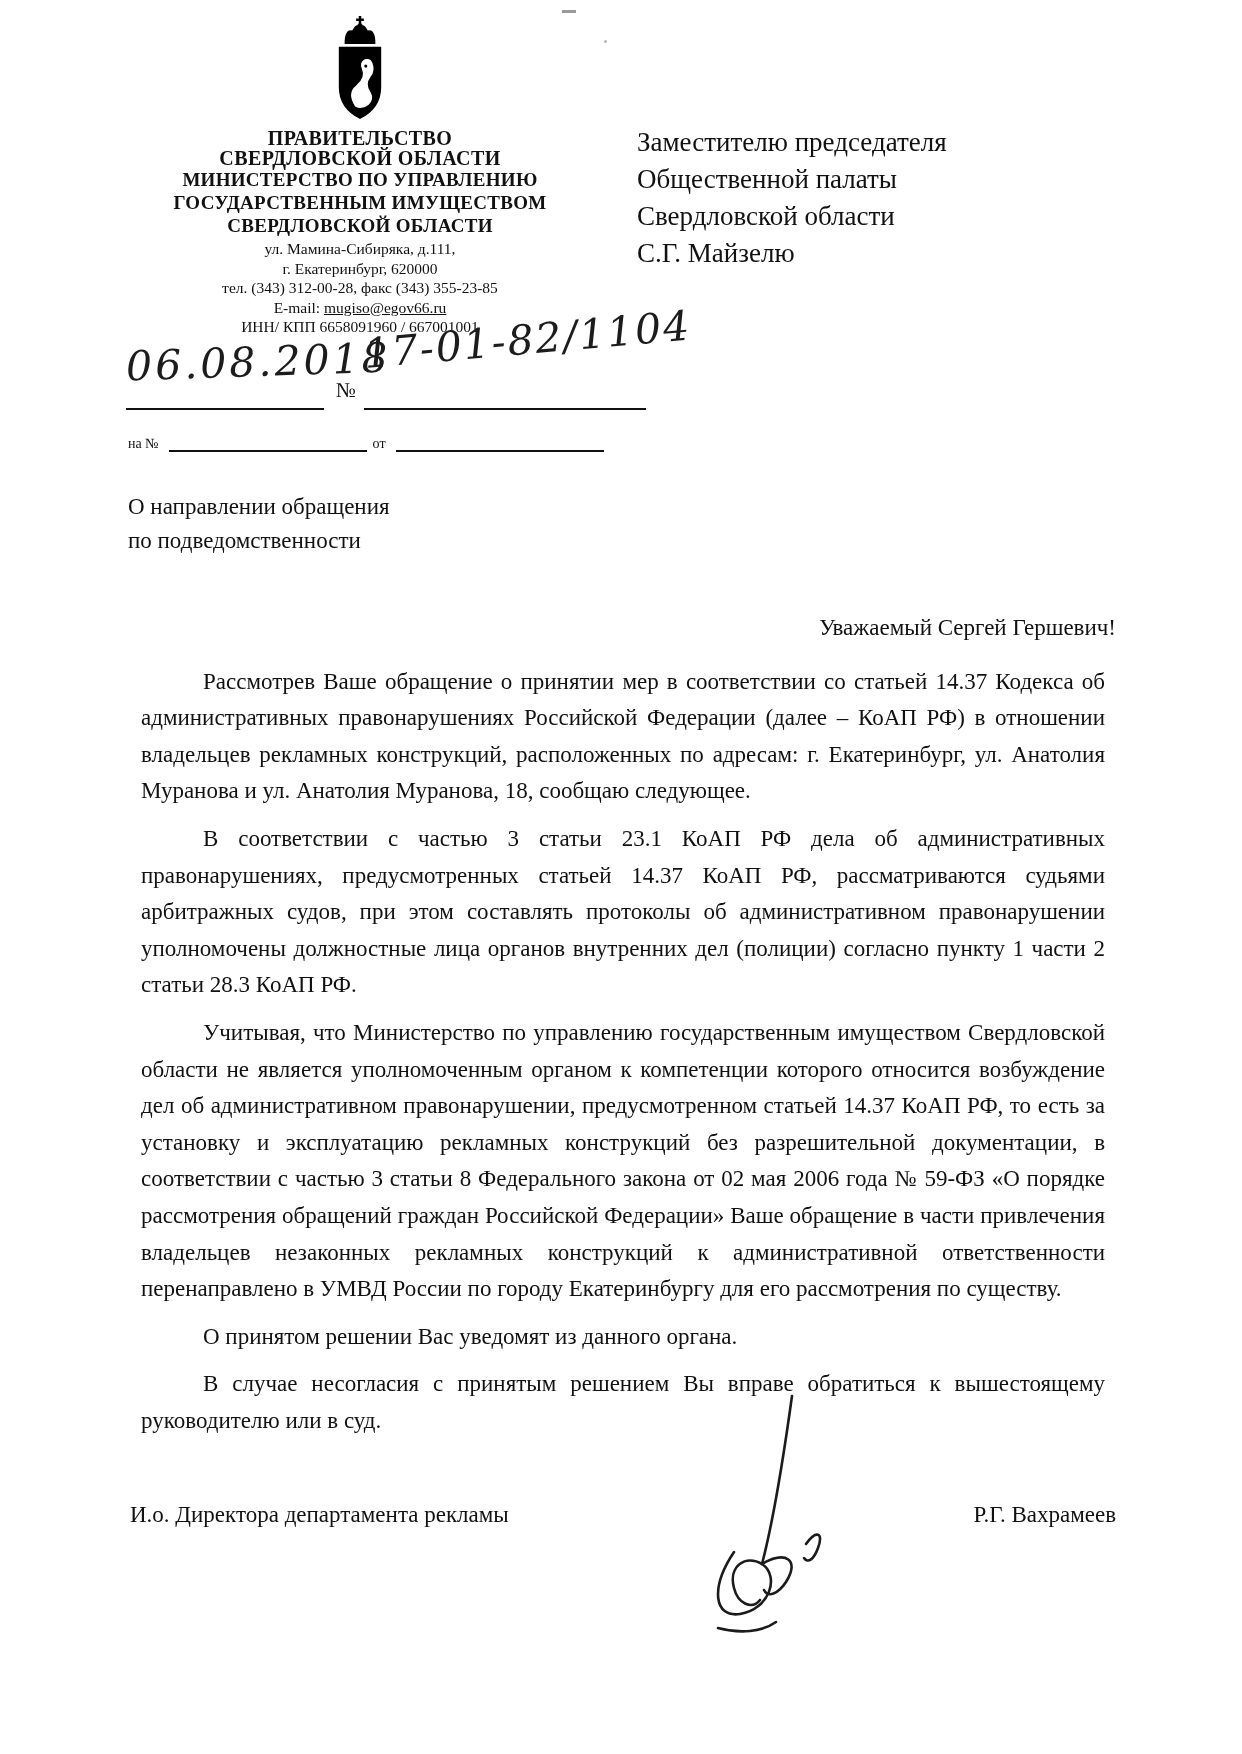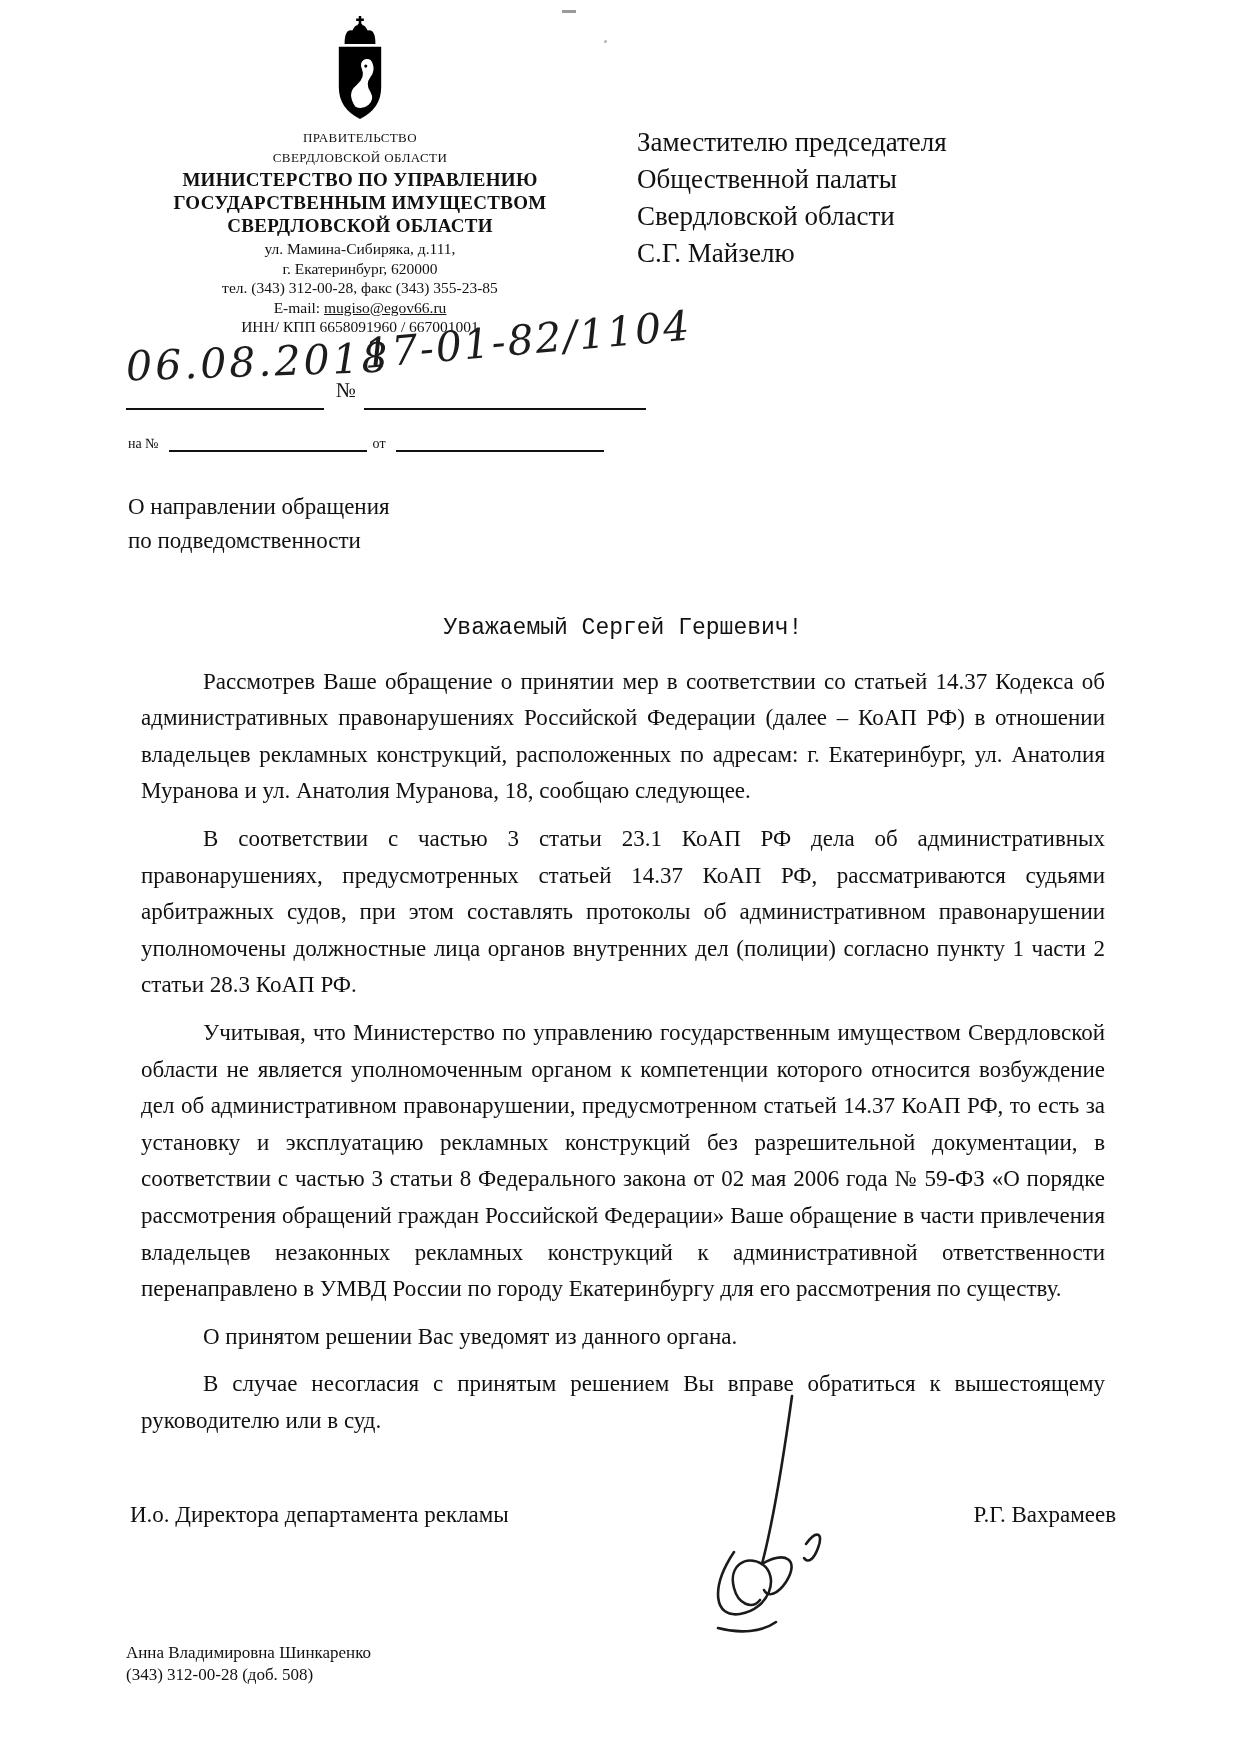--- a/index.html
+++ b/index.html
@@ -15,21 +15,21 @@
   
   .artifact-dash{position:absolute;left:562px;top:10px;width:14px;height:3px;background:#9a9a9a;}
   .artifact-dot{position:absolute;left:604px;top:40px;width:3px;height:3px;background:#b5b5b5;border-radius:50%;}
 
   
   .letterhead{
     position:absolute;left:150px;top:16px;width:420px;
     text-align:center;
   }
   .emblem{display:block;margin:0 auto 6px auto;width:58px;height:106px;}
-  .gov-line{font-size:13px;line-height:20px;font-weight:normal;letter-spacing:.4px;}
+  .gov-line{font-size:20px;line-height:20px;font-weight:bold;letter-spacing:.4px;}
   .ministry-block{}
   .ministry-line{font-size:19px;line-height:23px;font-weight:bold;letter-spacing:.3px;}
   .contacts{margin-top:2px;}
   .contact-line{font-size:15.5px;line-height:19.5px;}
   .email-underline{text-decoration:underline;}
 
   
   .handwritten{
     font-family:"DejaVu Serif", serif;
     font-style:italic;
@@ -50,21 +50,21 @@
 
   
   .subject{position:absolute;left:128px;top:490px;font-size:23px;line-height:34px;}
 
   
   .recipient{position:absolute;left:637px;top:124px;width:400px;font-size:27px;line-height:37px;}
   .recipient-address{margin-top:23px;}
 
   
   .body-block{position:absolute;left:130px;top:610px;width:986px;font-size:23px;line-height:36.6px;}
-  .salutation{text-align:center;margin:0 0 17px 0;font-family:Liberation Mono, monospace;}
+  .salutation{text-align:right;margin:0 0 17px 0;}
   .body-block p{margin:11px;text-align:justify;text-indent:62px;}
 
   
   .sign-row{position:absolute;left:130px;top:1502px;width:986px;display:flex;justify-content:space-between;font-size:23px;}
   .signature-svg{position:absolute;left:688px;top:1392px;width:160px;height:245px;}
 
   
   .footer{position:absolute;left:126px;top:1642px;font-size:17px;line-height:22px;}
 </style>
 </head>
@@ -139,18 +139,14 @@
   <svg class="signature-svg" viewBox="0 0 160 245" xmlns="http://www.w3.org/2000/svg">
     <g fill="none" stroke="#1b1b1b" stroke-width="2.6" stroke-linecap="round">
       <path d="M104,4 C96,62 86,126 74,172"></path>
       <path d="M46,160 C22,196 26,226 52,222 C82,217 92,184 74,172 C58,162 40,174 46,196 C50,212 64,218 72,208"></path>
       <path d="M74,172 C98,158 112,168 98,190 C90,202 80,206 76,198"></path>
       <path d="M118,152 c10,-14 18,-12 12,4 c-4,11 -10,16 -14,10"></path>
       <path d="M30,236 c22,6 44,4 58,-6"></path>
     </g>
   </svg>
 
-  <div class="footer">
-    <div>Анна Владимировна Шинкаренко</div>
-    <div>(343) 312-00-28 (доб. 508)</div>
-  </div>
 
 </div>
 
 </body></html>

